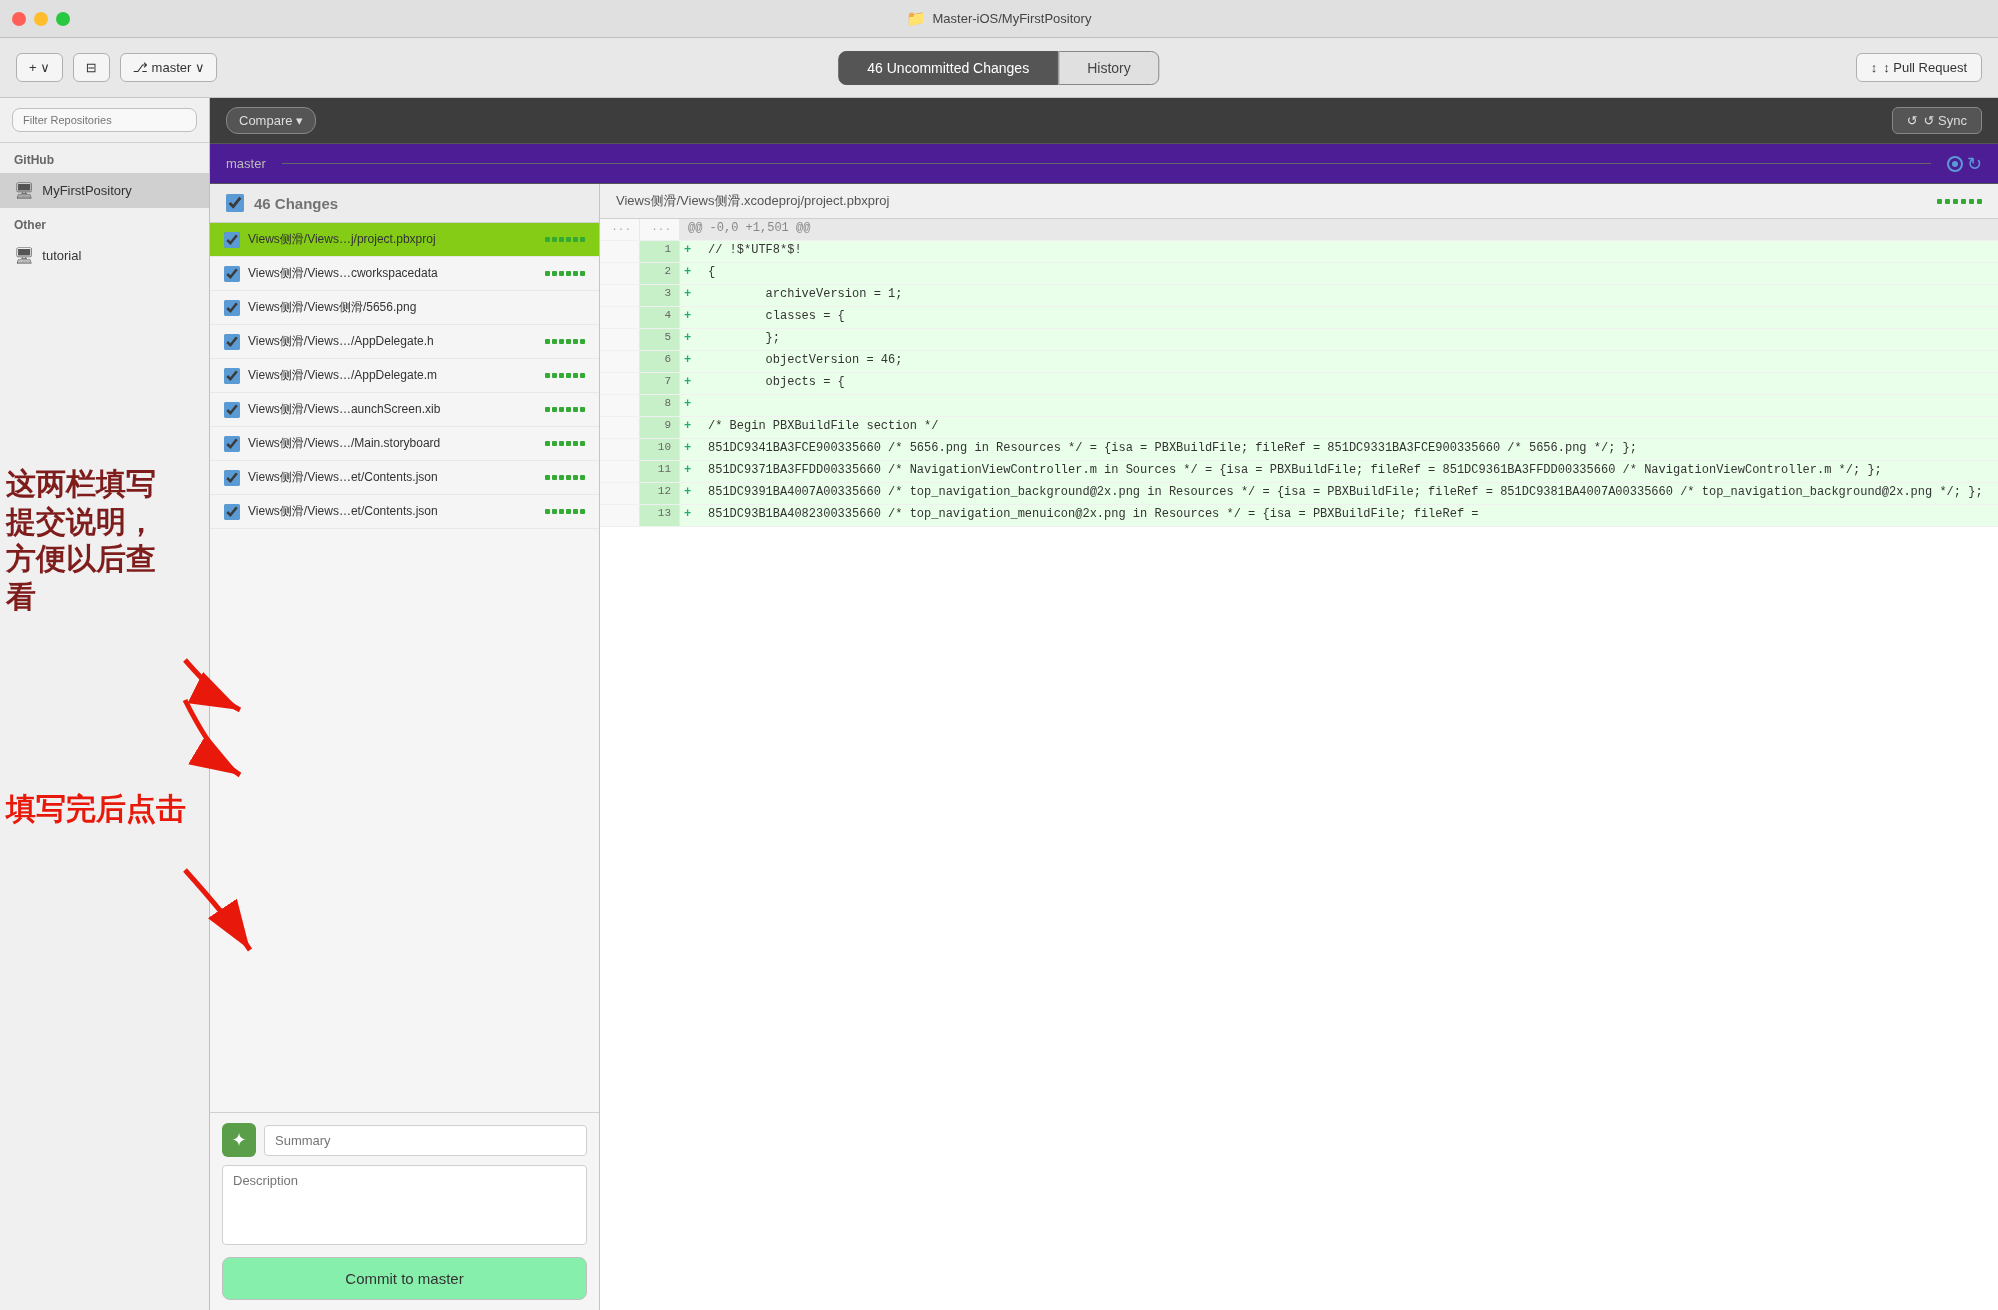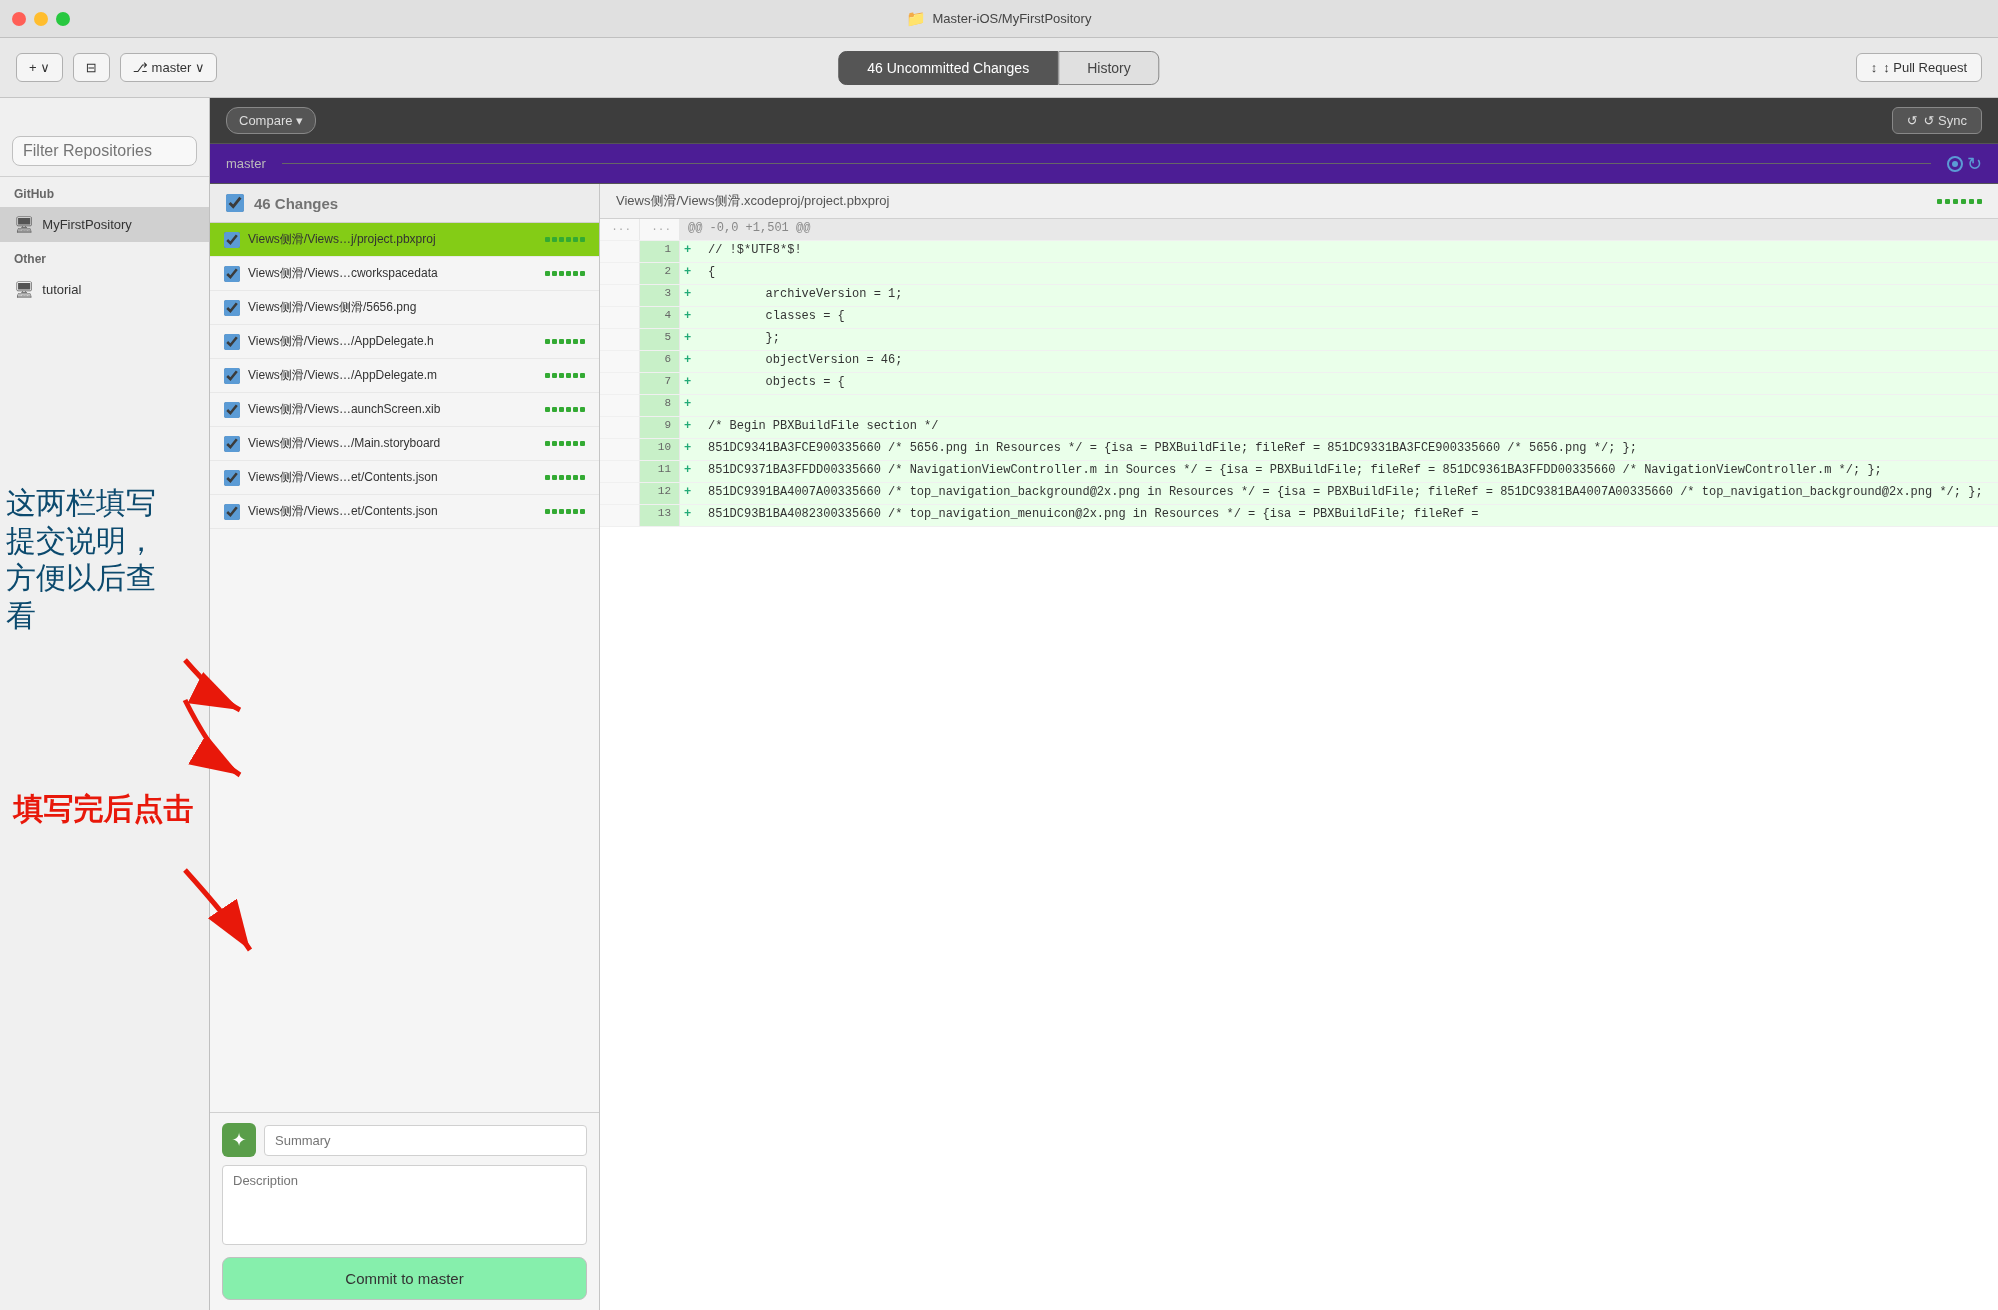--- a/index.html
+++ b/index.html
@@ -141,23 +141,22 @@
     .sidebar-search {
       padding: 10px 12px;
       border-bottom: 1px solid #d0d0d0;
     }
     .sidebar-search input {
       width: 100%;
       padding: 5px 10px;
       border-radius: 8px;
       border: 1px solid #c0c0c0;
       background: #f8f8f8;
-      font-size: 16px;
+      font-size: 11px;
       color: #666;
-      margin-top: 28px;
     }
     .sidebar-section-label {
       padding: 10px 14px 6px;
       font-size: 12px;
       font-weight: 600;
       color: #666;
       text-transform: none;
     }
     .sidebar-item {
       padding: 8px 14px;
@@ -442,42 +441,41 @@
       color: #333;
       white-space: pre;
       flex: 1;
     }
     .diff-row.header-row {
       background: #e8e8e8;
     }
 
     .annotation-text1 {
       position: absolute;
-      top: 484px;
+      top: 465px;
       left: 6px;
       font-size: 30px;
-      font-weight: 400;
-      color: #0c4a6e;
+      font-weight: 700;
+      color: #7f1d1d;
       line-height: 1.25;
       pointer-events: none;
       z-index: 200;
       width: 195px;
     }
     .annotation-text2 {
       position: absolute;
       top: 790px;
       left: 6px;
       font-size: 30px;
       font-weight: 700;
       color: #e8180a;
       line-height: 1.25;
       pointer-events: none;
       z-index: 200;
       width: 195px;
-      text-align: center;
     }
 
     
     .arrows-overlay {
       position: absolute;
       top: 0;
       left: 0;
       width: 1998px;
       height: 1310px;
       pointer-events: none;

